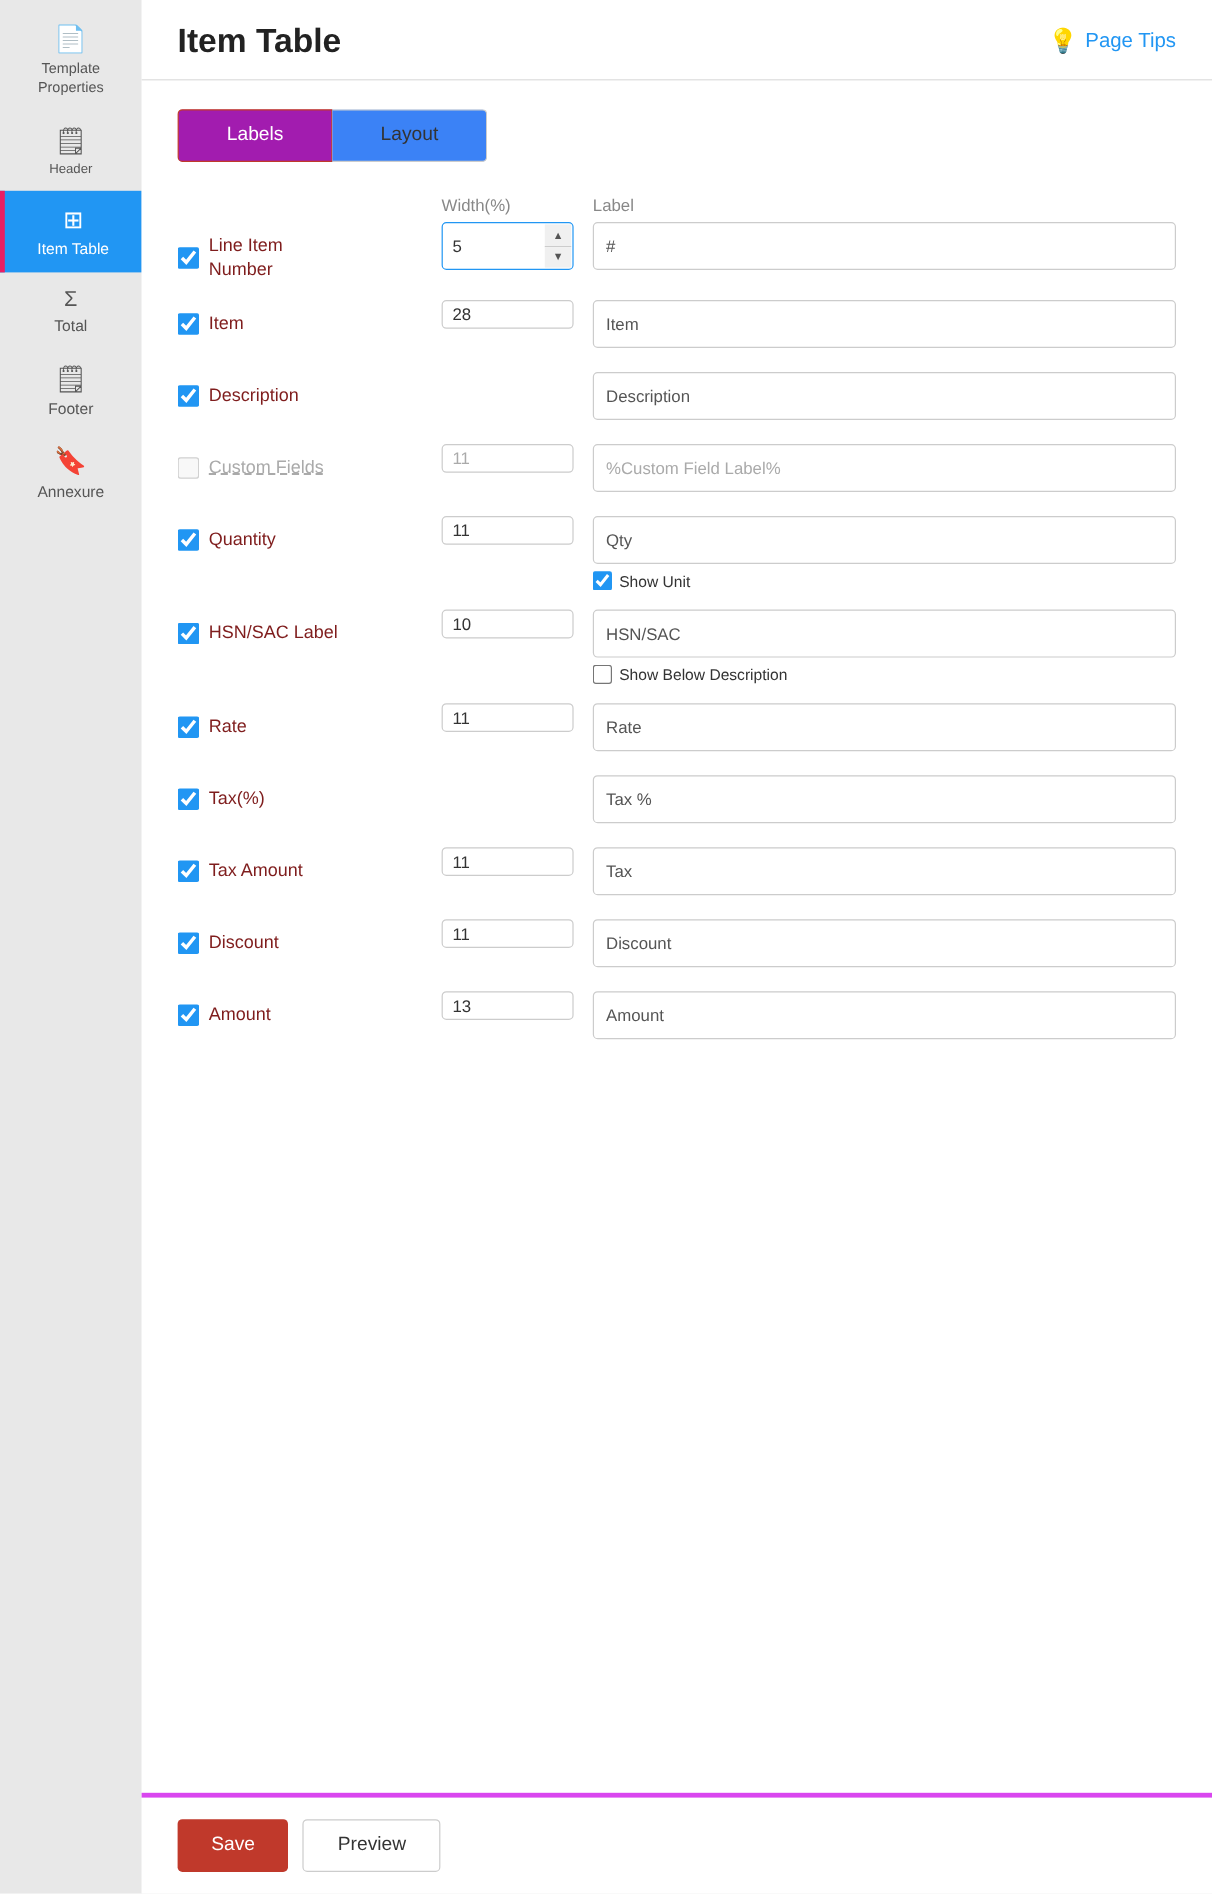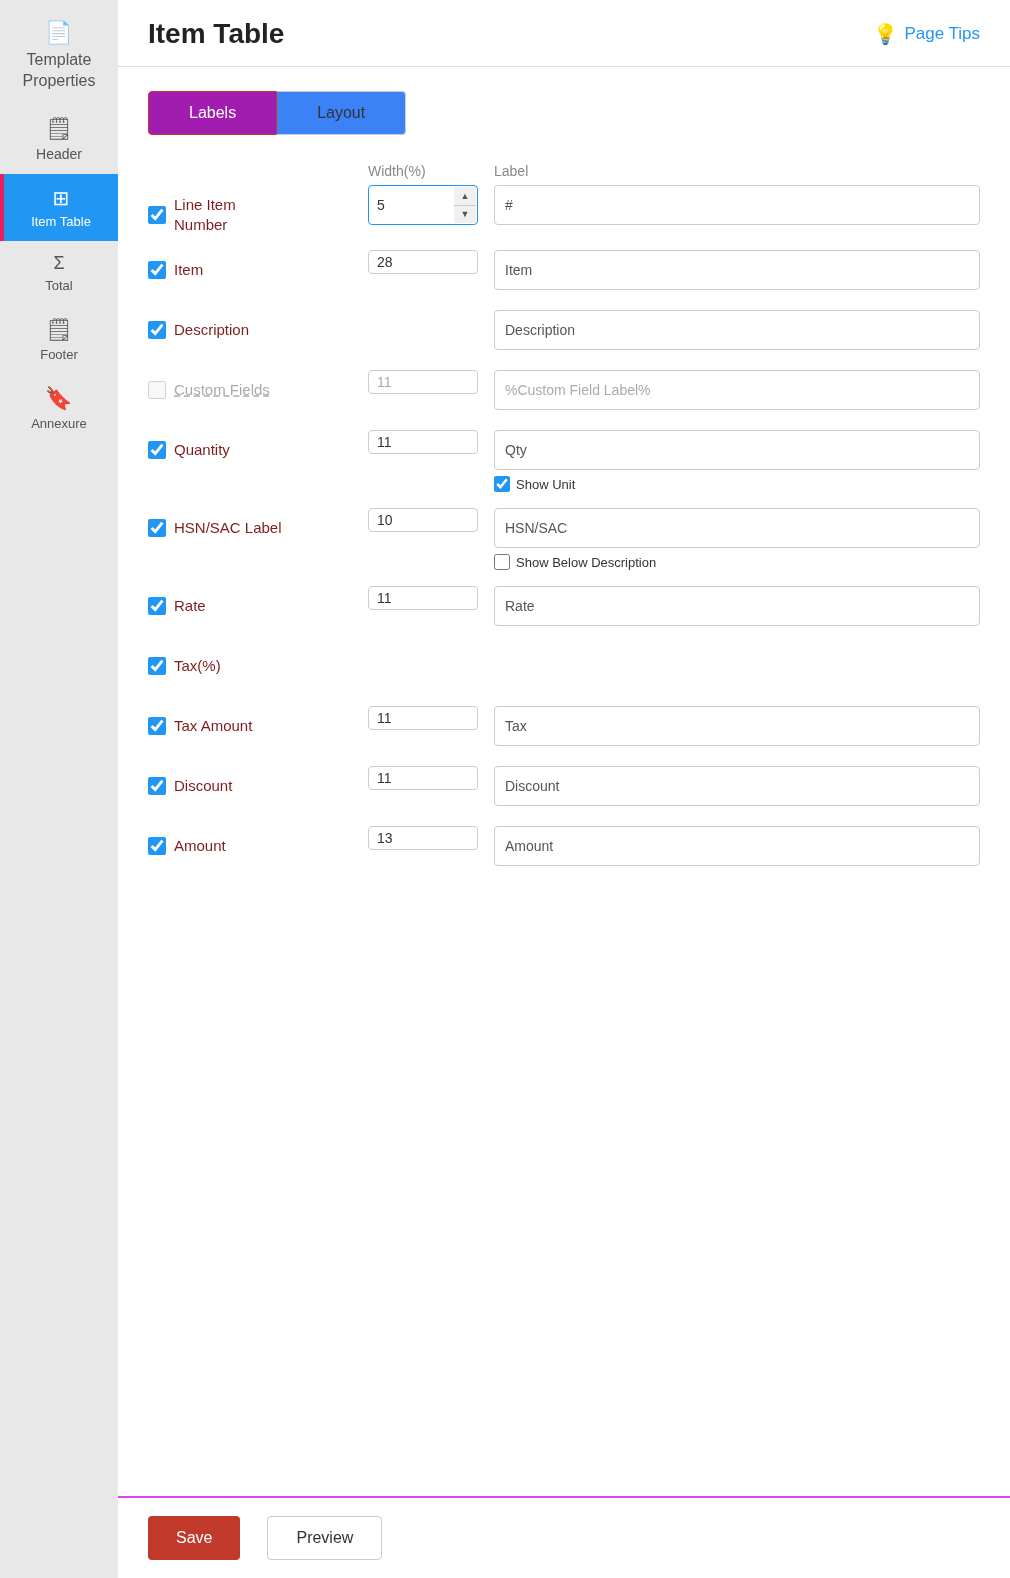--- a/index.html
+++ b/index.html
@@ -236,23 +236,23 @@
 
     
     .field-no-width {
       width: 110px;
       flex-shrink: 0;
     }
 
     
     .footer-btns {
       display: flex;
-      gap: 27px;
+      gap: 12px;
       padding: 18px 30px;
-      border-top: 2px solid #d946ef;
+      border-top: 4px solid #d946ef;
     }
     .btn-save {
       padding: 12px 28px;
       background: #c0392b;
       color: #fff;
       border: none;
       border-radius: 4px;
       font-size: 16px;
       font-weight: 500;
       cursor: pointer;
@@ -266,25 +266,25 @@
       font-size: 16px;
       cursor: pointer;
     }
   </style>
 </head>
 <body>
 
 <div class="sidebar">
   <div class="sidebar-item">
     <span class="icon">📄</span>
-    <span style="font-size:16px;line-height:1.3">Template Properties</span>
+    <span style="font-size:12px;line-height:1.3">Template Properties</span>
   </div>
   <div class="sidebar-item">
     <span class="icon">🗒</span>
-    <span style="font-size:14px">Header</span>
+    <span style="font-size:11px">Header</span>
   </div>
   <div class="sidebar-item active" style="border-left:4px solid #e91e63;">
     <span class="icon" style="font-size:20px">⊞</span>
     <span style="font-size:13px">Item Table</span>
   </div>
   <div class="sidebar-item">
     <span class="icon" style="font-size:18px">Σ</span>
     <span style="font-size:13px">Total</span>
   </div>
   <div class="sidebar-item">
@@ -409,20 +409,23 @@
         <input type="text" class="field-label-input" value="Rate" style="">
       </div>
     </div>
 
     <div class="field-row">
       <div class="field-check-label">
         <input type="checkbox" checked="" style="">
         <span class="field-label-text">Tax(%)</span>
       </div>
       <div class="field-no-width"></div>
+      <div class="field-label-input-wrap">
+        <input type="text" class="field-label-input" value="Tax %" style="">
+      </div>
     </div>
 
     <div class="field-row">
       <div class="field-check-label">
         <input type="checkbox" checked="" style="">
         <span class="field-label-text">Tax Amount</span>
       </div>
       <input type="text" class="field-width-input" value="11" style="">
       <div class="field-label-input-wrap">
         <input type="text" class="field-label-input" value="Tax" style="">

